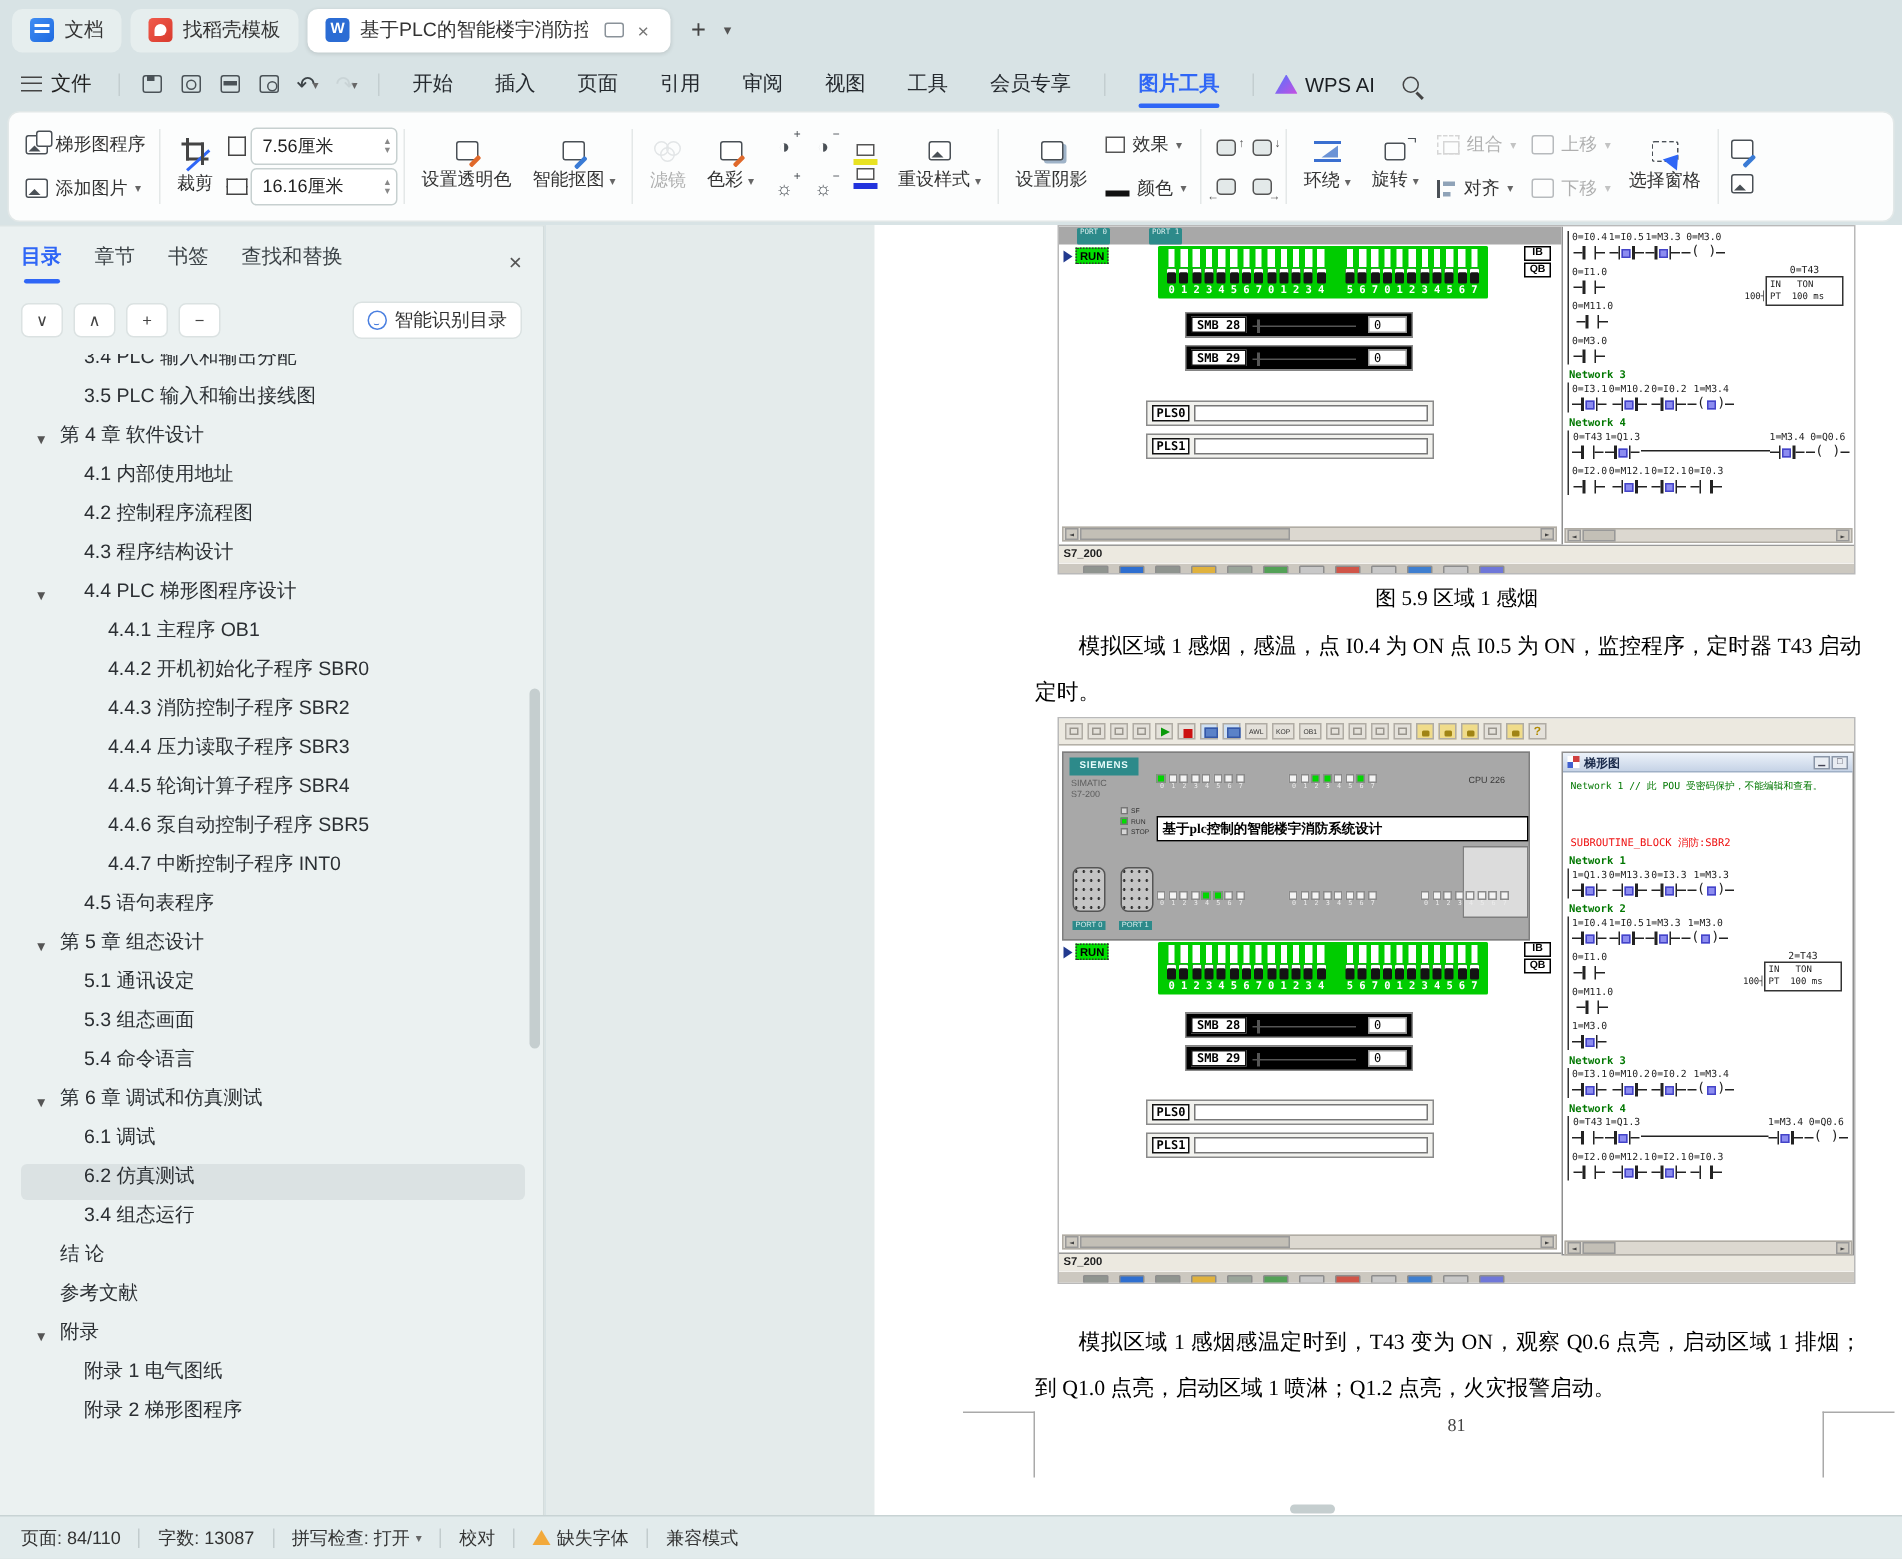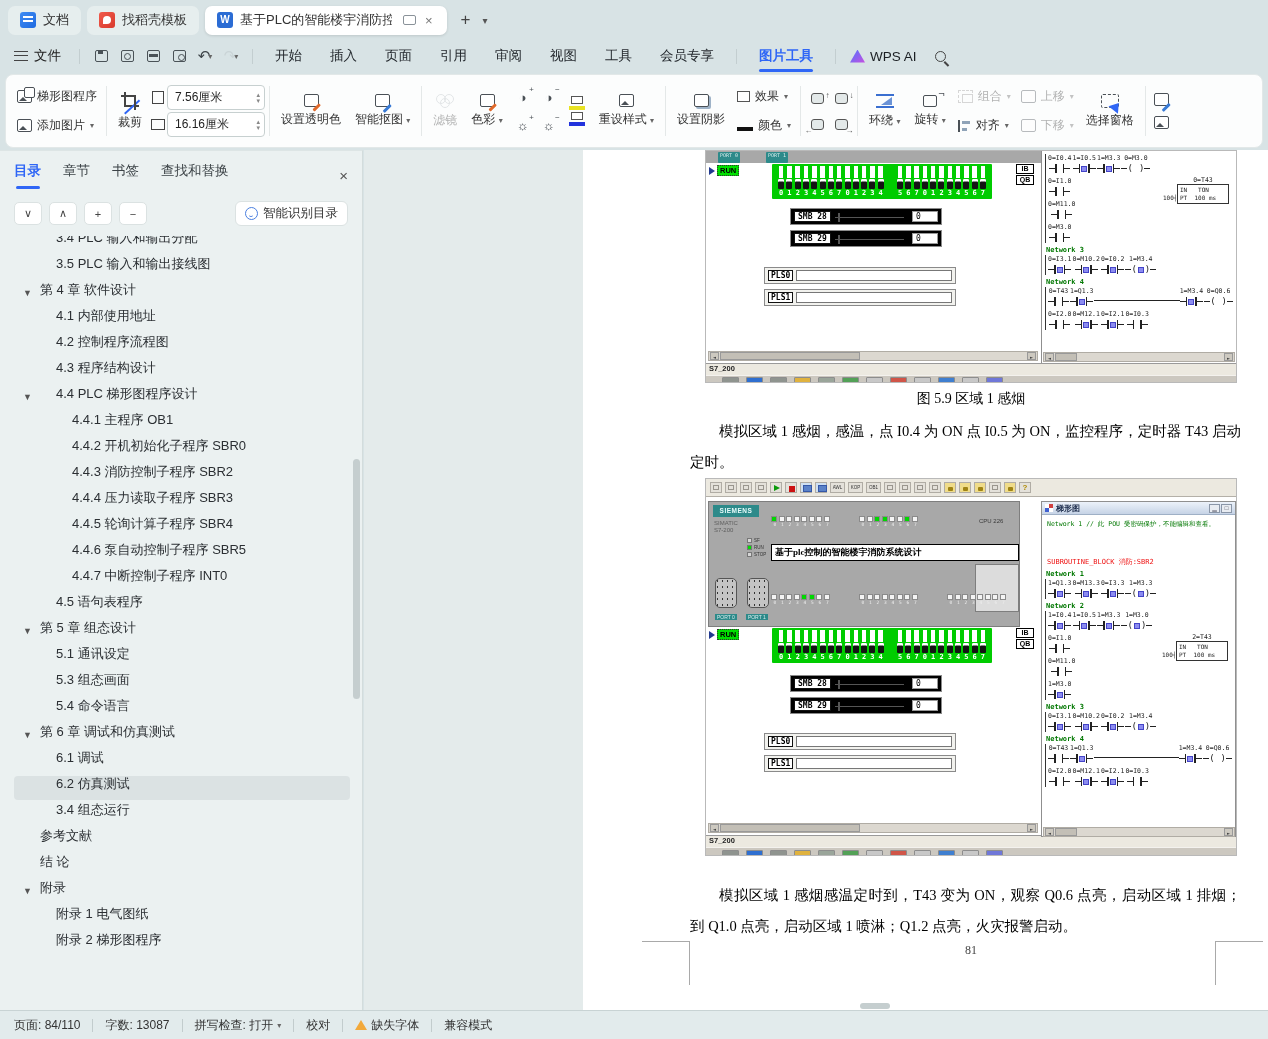--- a/index.html
+++ b/index.html
@@ -558,24 +558,24 @@
         <div class="tocrow l2">
           <span>6.1   调试</span>
         </div>
         <div class="tocrow l2 sel">
           <span>6.2   仿真测试</span>
         </div>
         <div class="tocrow l2">
           <span>3.4   组态运行</span>
         </div>
         <div class="tocrow l1">
+          <span>结   论</span>
+        </div>
+        <div class="tocrow l1">
           <span>参考文献</span>
-        </div>
-        <div class="tocrow l1">
-          <span>结   论</span>
         </div>
         <div class="tocrow l1">
           <i class="tarrow">▼</i>
           <span>附录</span>
         </div>
         <div class="tocrow l2">
           <span>附录 1   电气图纸</span>
         </div>
         <div class="tocrow l2">
           <span>附录 2   梯形图程序</span>

